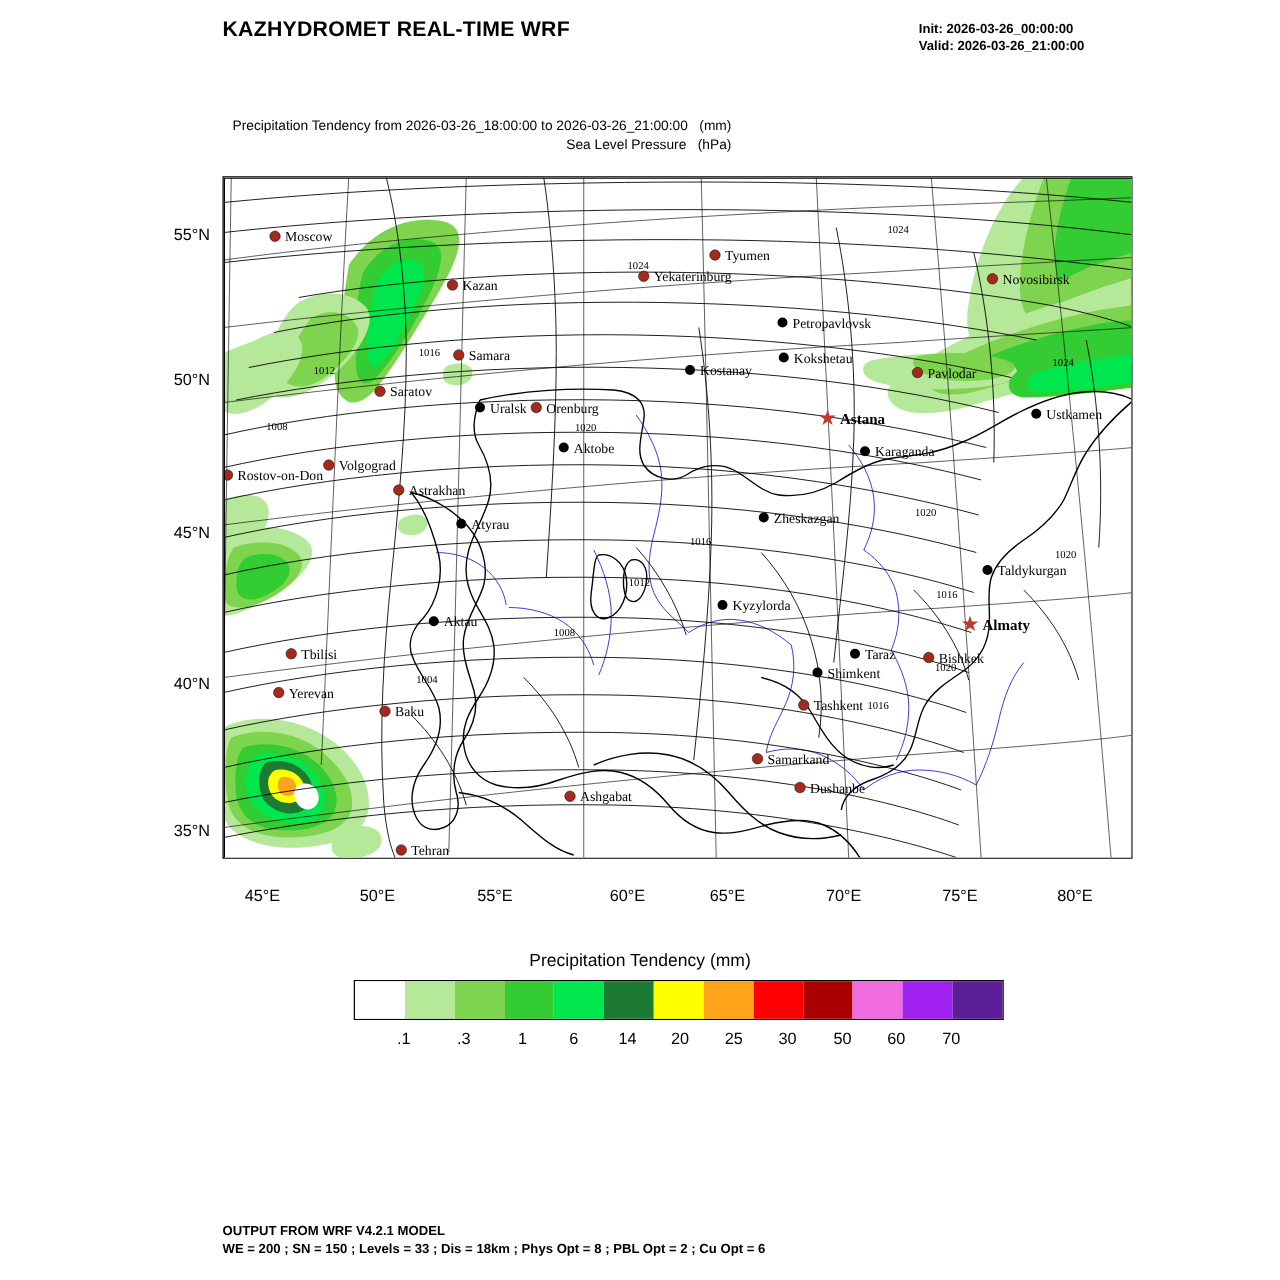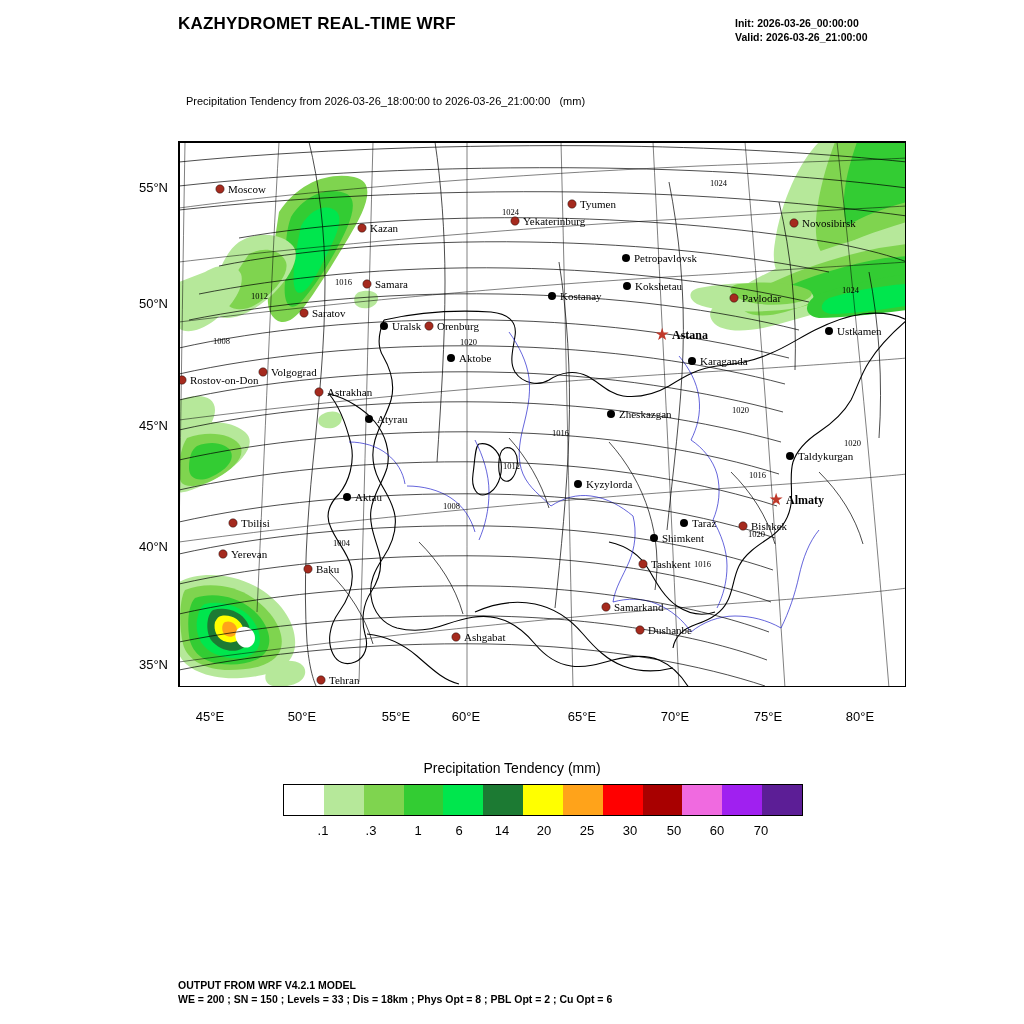--- a/index.html
+++ b/index.html
@@ -108,32 +108,33 @@
 
 <div class="abs" id="title">KAZHYDROMET REAL-TIME WRF</div>
 
 <div class="abs" id="init-block">
   <div>Init: 2026-03-26_00:00:00</div>
   <div>Valid: 2026-03-26_21:00:00</div>
 </div>
 
 <div class="abs" id="subtitle-block">
   <div class="sub-line">Precipitation Tendency from 2026-03-26_18:00:00 to 2026-03-26_21:00:00   (mm)</div>
+  <div class="sub-line">Sea Level Pressure   (hPa)</div>
 </div>
 
 <div class="abs axis-label lat-label" style="left:108px; top:180px;">55°N</div>
 <div class="abs axis-label lat-label" style="left:108px; top:296px;">50°N</div>
 <div class="abs axis-label lat-label" style="left:108px; top:418px;">45°N</div>
 <div class="abs axis-label lat-label" style="left:108px; top:539px;">40°N</div>
 <div class="abs axis-label lat-label" style="left:108px; top:657px;">35°N</div>
 
 <div class="abs axis-label lon-label" style="left:180px; top:709px;">45°E</div>
 <div class="abs axis-label lon-label" style="left:272px; top:709px;">50°E</div>
 <div class="abs axis-label lon-label" style="left:366px; top:709px;">55°E</div>
-<div class="abs axis-label lon-label" style="left:436px; top:709px;text-align:center;">60°E</div>
+<div class="abs axis-label lon-label" style="left:472px; top:709px;text-align:center;">60°E</div>
 <div class="abs axis-label lon-label" style="left:552px; top:709px;">65°E</div>
 <div class="abs axis-label lon-label" style="left:645px; top:709px;">70°E</div>
 <div class="abs axis-label lon-label" style="left:738px; top:709px;">75°E</div>
 <div class="abs axis-label lon-label" style="left:830px; top:709px;">80°E</div>
 
 <div class="abs" id="map-frame">
   <svg id="map-svg" width="728" height="546" viewBox="0 0 728 546" xmlns="http://www.w3.org/2000/svg">
     <defs>
       <clipPath id="mapclip">
           <rect x="0" y="0" width="728" height="546"></rect>

